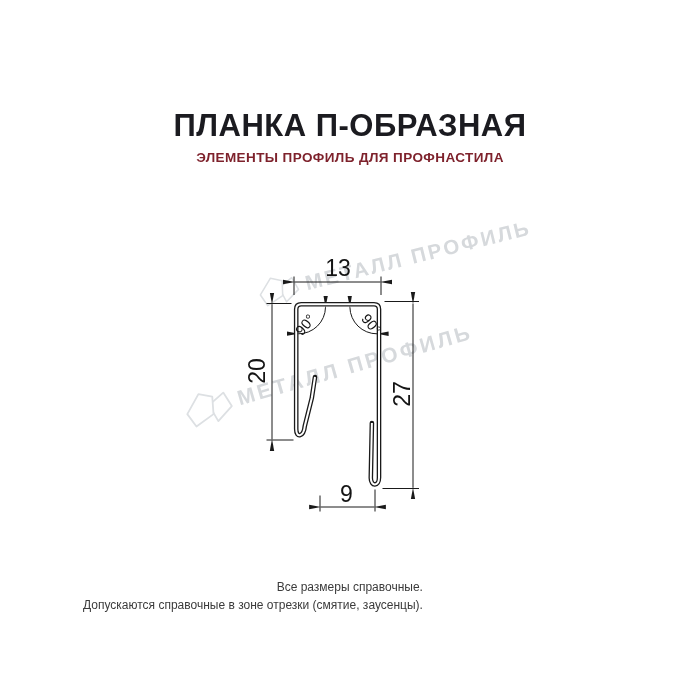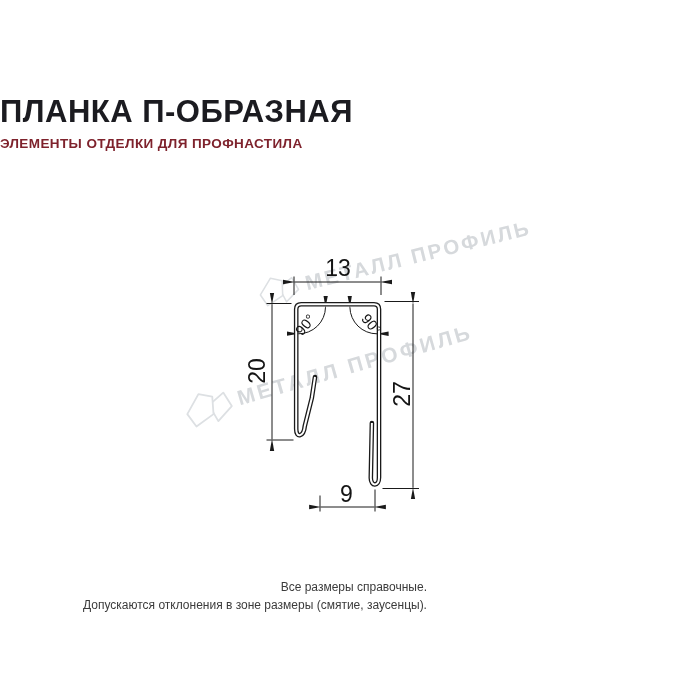--- a/index.html
+++ b/index.html
@@ -1,21 +1,21 @@
 <!DOCTYPE html>
 <html><head>
 <meta charset="utf-8">
 <style>
   html,body{margin:0;padding:0;background:#888;}
   .page{
     position:relative;width:700px;height:700px;background:#ffffff;
     overflow:hidden;font-family:"Liberation Sans",sans-serif;margin:0 auto;
   }
   
-  .header{position:absolute;left:0;right:0;top:97px;}
+  .header{position:absolute;left:0;right:0;top:111px;text-align:center;}
   .title-line{
     font-size:31px;line-height:30px;font-weight:800;letter-spacing:.5px;
     color:var(--title-color,#1b1b20);
   }
   .subtitle{
     margin-top:9px;font-size:13.5px;font-weight:700;letter-spacing:.4px;
     color:var(--subtitle-color,#7e222c);
   }
   
   .wm{
@@ -37,21 +37,21 @@
   
   .footer{position:absolute;left:83px;top:578px;font-size:12px;line-height:18px;color:#3b3b3b;text-align:right;}
 </style>
 </head>
 <body>
 
 <div class="page" style="--title-color: #1b1b20; --subtitle-color: #7e222c; --wm-color: #d6d9dc;">
 
   <div class="header">
     <div class="title-line">ПЛАНКА П-ОБРАЗНАЯ</div>
-    <div class="subtitle">ЭЛЕМЕНТЫ ОТДЕЛКИ ДЛЯ ПРОФНАСТИЛА</div>
+    <div class="subtitle">ЭЛЕМЕНТЫ ПРОФИЛЬ ДЛЯ ПРОФНАСТИЛА</div>
   </div>
 
   <div class="wm wm-1">
     <svg width="46" height="37" viewBox="0 0 60 48">
       <polygon points="33,22 52,13 57,30 38,42"></polygon>
       <polygon points="7,25 25,7 39,14 35,33 13,41"></polygon>
     </svg>
     <span>МЕТАЛЛ ПРОФИЛЬ</span>
   </div>
 
@@ -107,16 +107,16 @@
       <text transform="translate(264.5 371) rotate(-90)" text-anchor="middle">20</text>
       <text transform="translate(409.5 394) rotate(-90)" text-anchor="middle">27</text>
       <text x="346.5" y="502" text-anchor="middle">9</text>
       <text class="deg" transform="translate(309 328) rotate(-50)" text-anchor="middle">90°</text>
       <text class="deg" transform="translate(367.5 327.5) rotate(50)" text-anchor="middle">90°</text>
     </g>
   </svg>
 
   <div class="footer">
     <div>Все размеры справочные.</div>
-    <div>Допускаются отклонения в зоне размеры (смятие, заусенцы).</div>
+    <div>Допускаются справочные в зоне отрезки (смятие, заусенцы).</div>
   </div>
 
 </div>
 
 </body></html>

